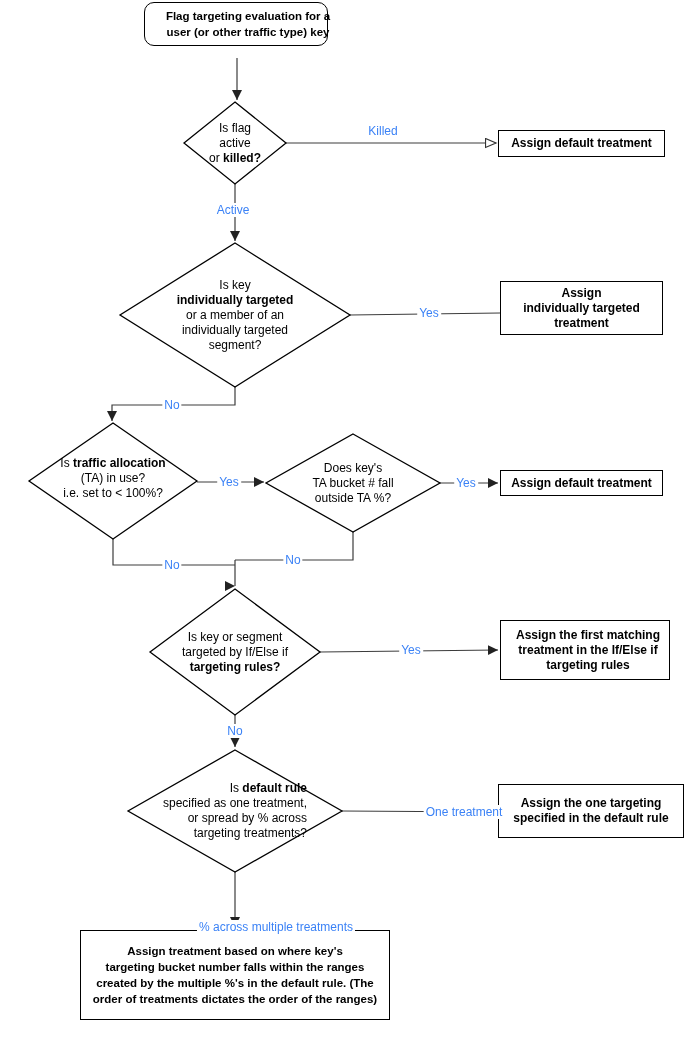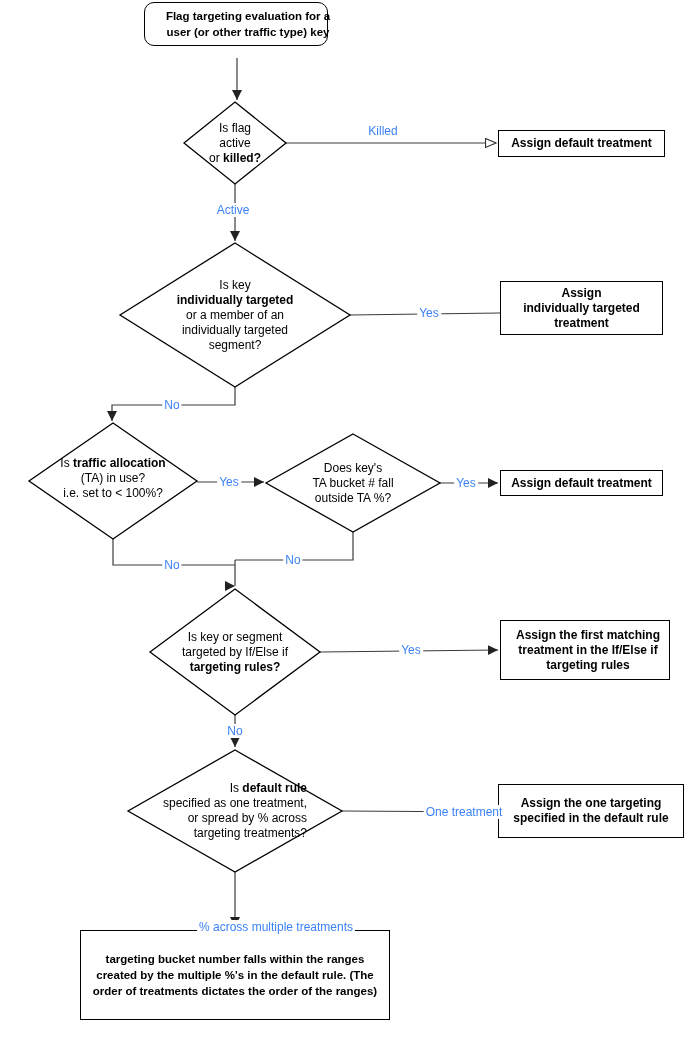--- a/index.html
+++ b/index.html
@@ -143,20 +143,21 @@
 
   <div class="node box" style="left:498px;top:784px;width:186px;height:54px;">
     <div>
       <div class="line">Assign the one targeting</div>
       <div class="line">specified in the default rule</div>
     </div>
   </div>
 
   <div class="node box" style="left:80px;top:930px;width:310px;height:90px;">
     <div>
+      <div class="line small">Assign treatment based on where key's</div>
       <div class="line small">targeting bucket number falls within the ranges</div>
       <div class="line small">created by the multiple %'s in the default rule. (The</div>
       <div class="line small">order of treatments dictates the order of the ranges)</div>
     </div>
   </div>
 
   <span class="edge-label" style="left:383px;top:131px;">Killed</span>
   <span class="edge-label" style="left:233px;top:210px;">Active</span>
   <span class="edge-label" style="left:429px;top:313px;">Yes</span>
   <span class="edge-label" style="left:172px;top:405px;">No</span>

